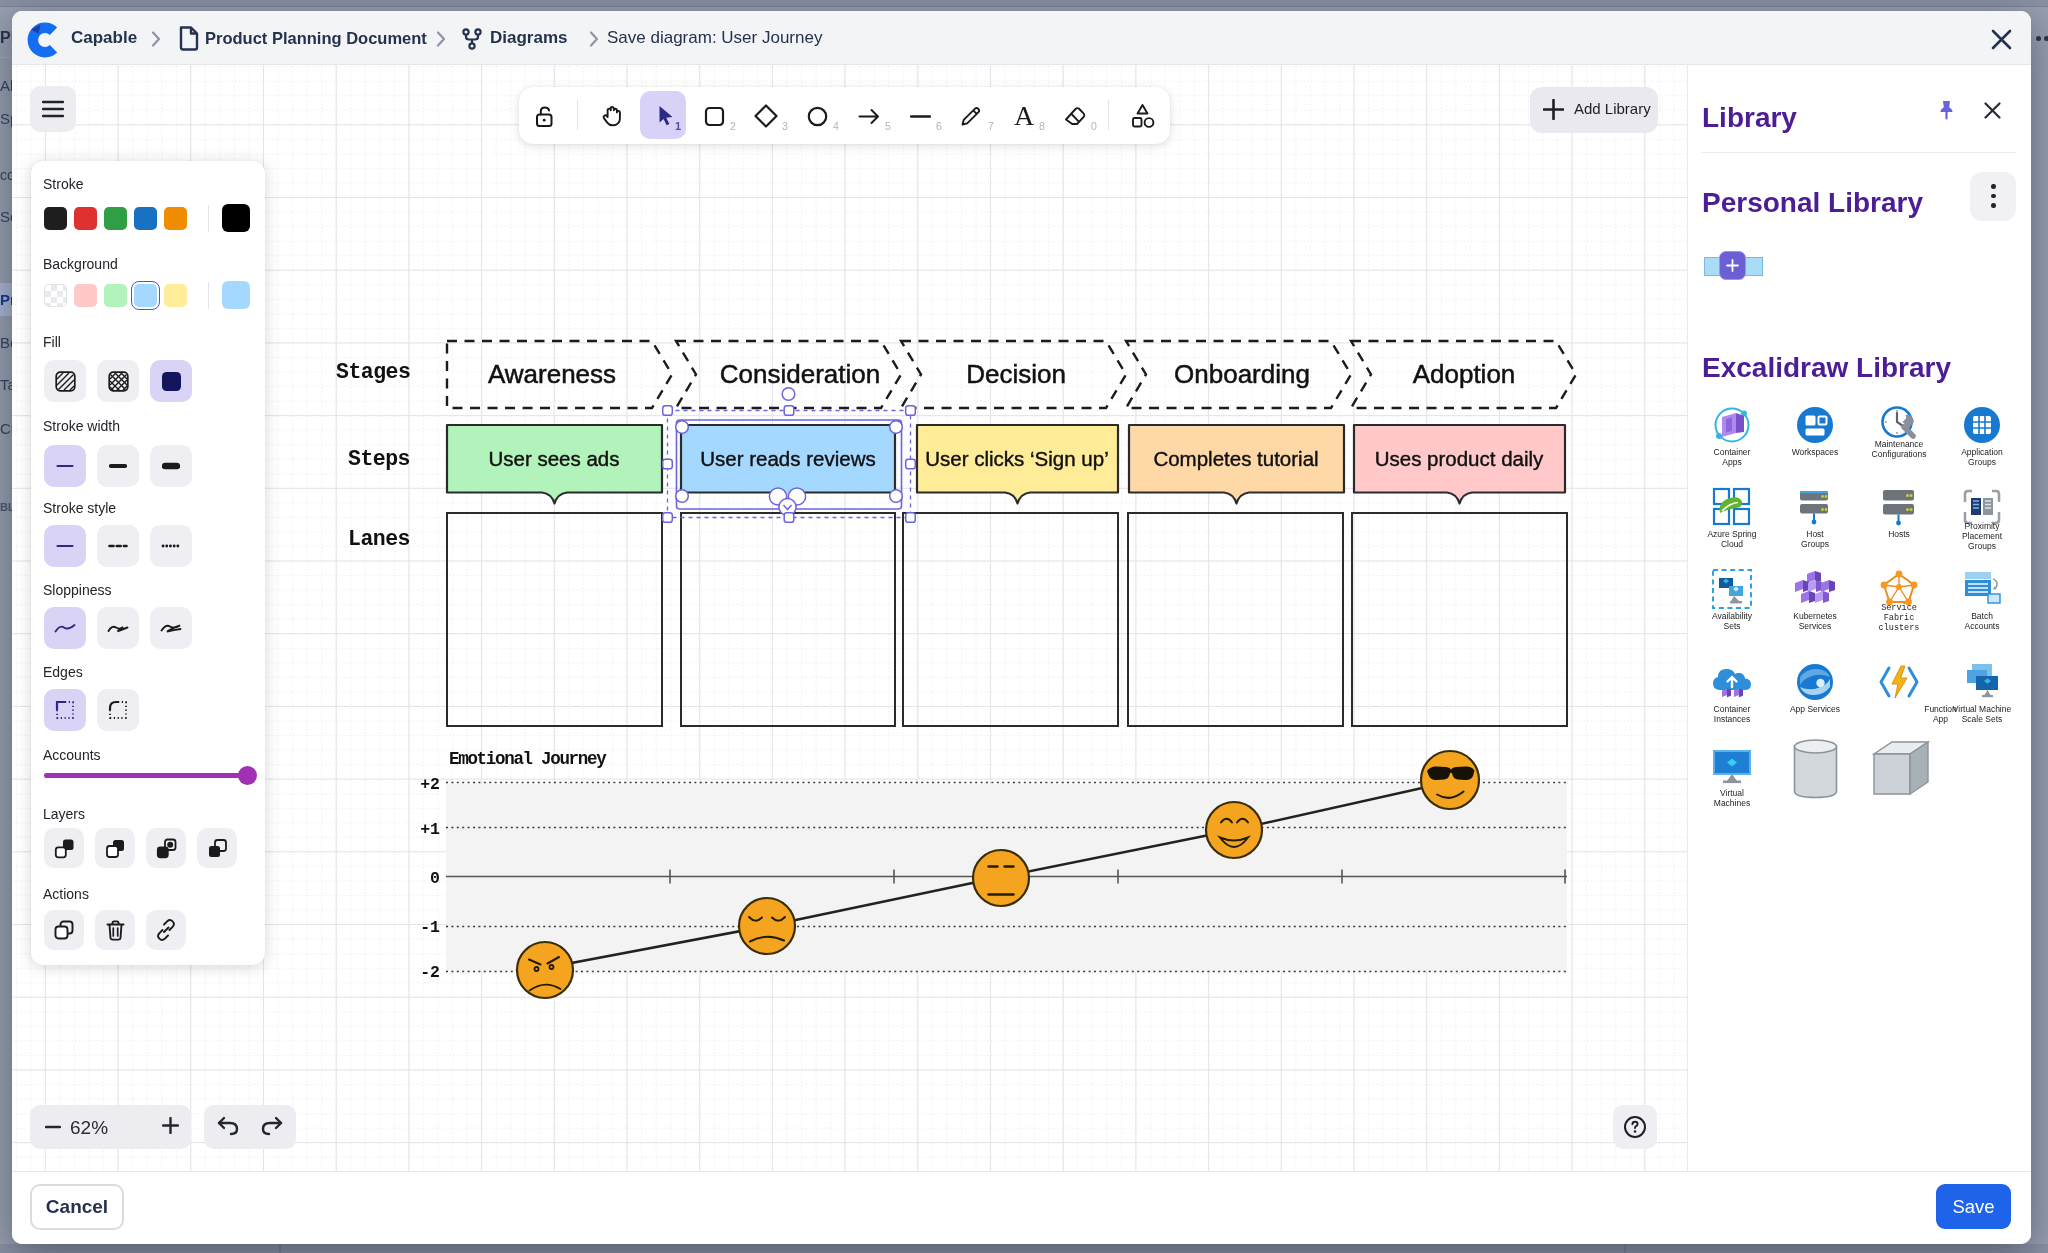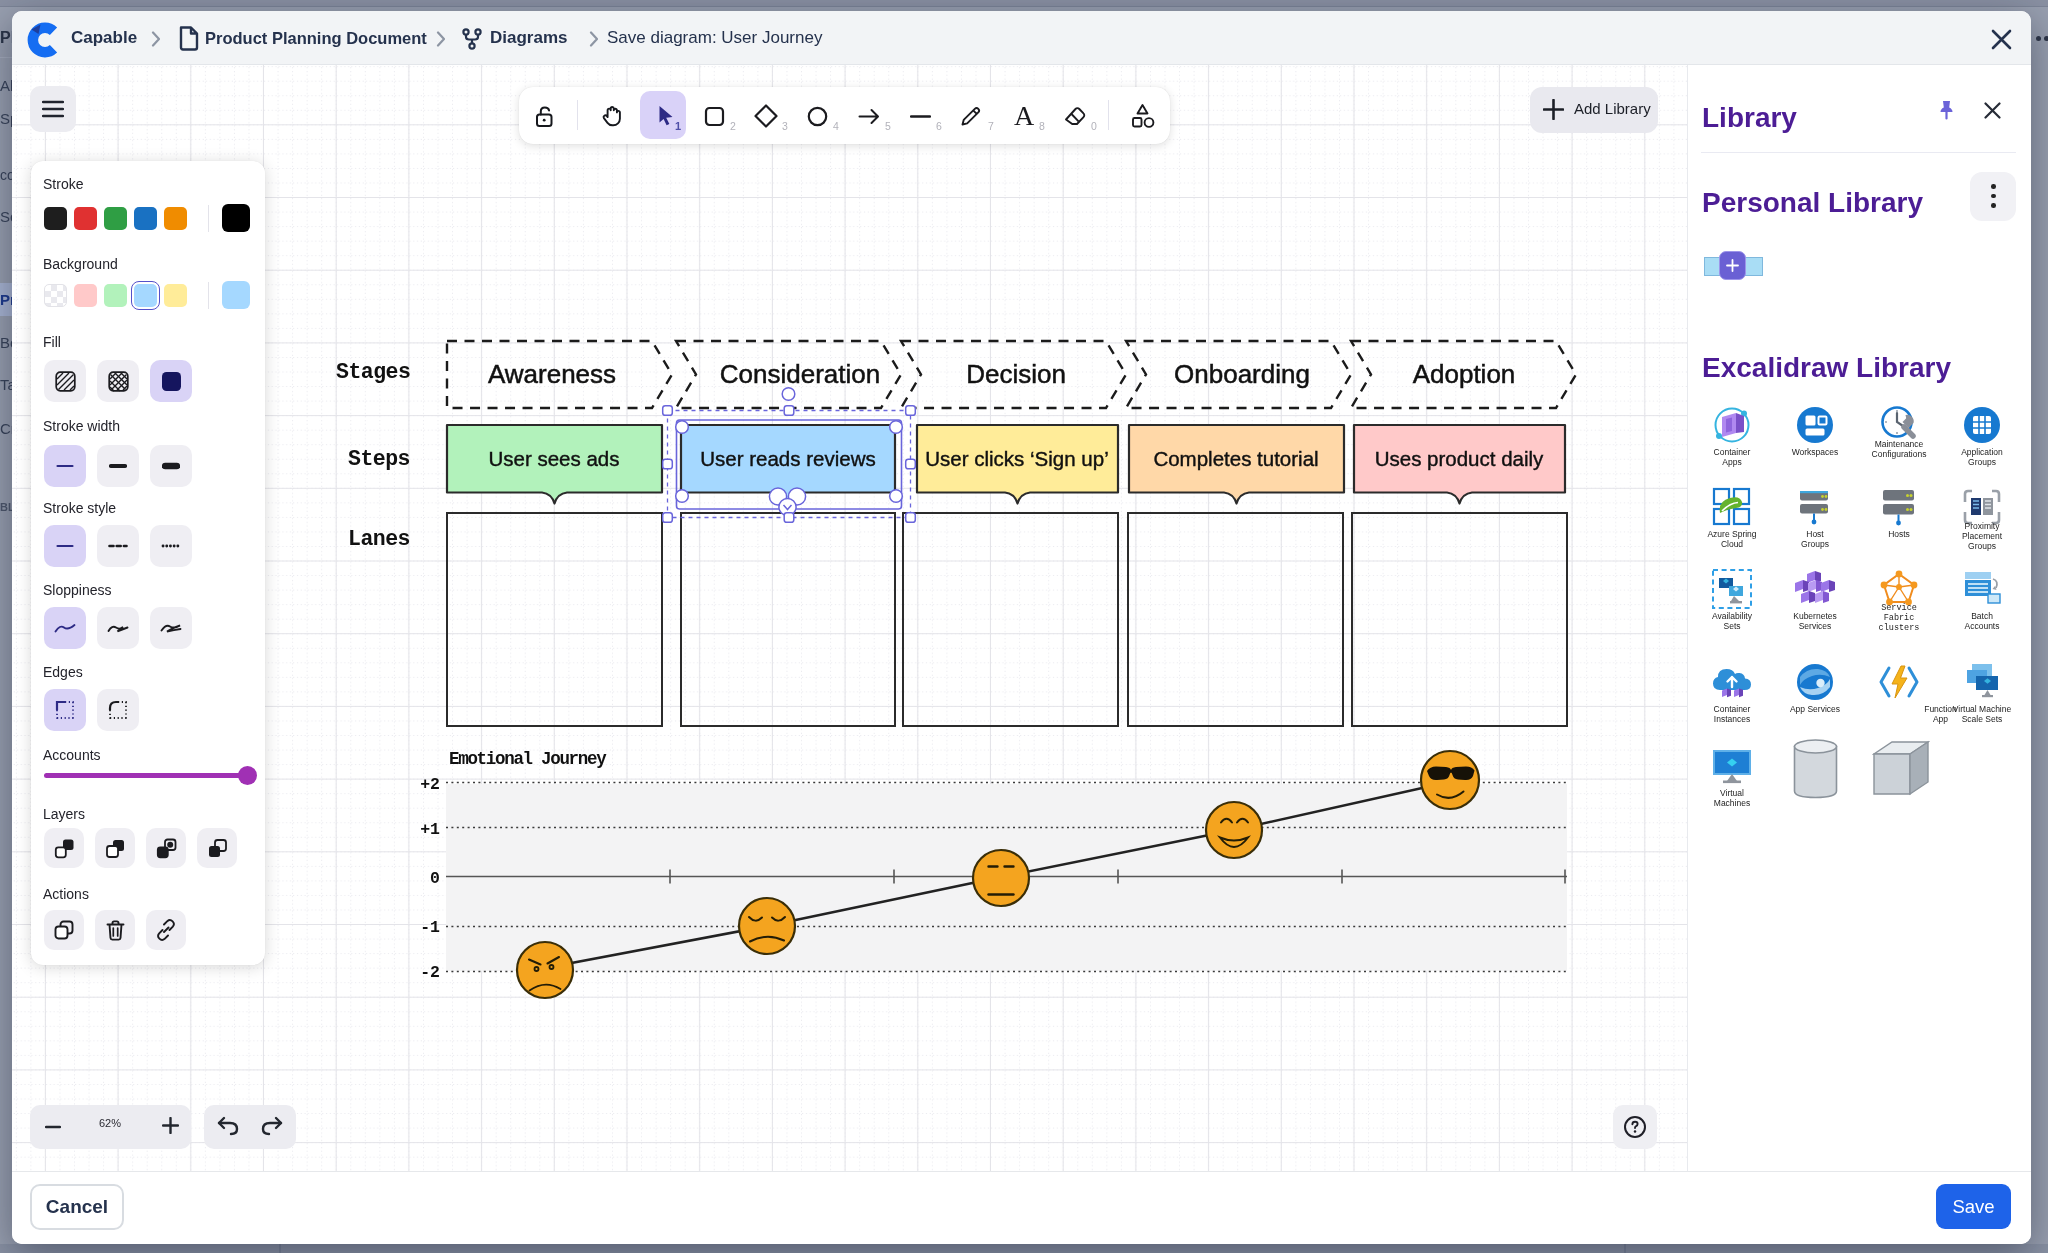--- a/index.html
+++ b/index.html
@@ -486,21 +486,21 @@
         <svg width="22" height="22" viewBox="0 0 22 22">
           <path d="M9 13 L13.5 8.5 M7.5 11 l-3.3 3.3 a3.9 3.9 0 0 0 5.5 5.5 L13 16.5 M14.5 11 l3.3 -3.3 a3.9 3.9 0 0 0 -5.5 -5.5 L9 5.5" fill="none" stroke="#1b1b1f" stroke-width="1.9" stroke-linecap="round"></path>
         </svg>
       </div>
     </div>
 
     <div class="softbtn" style="left:18px;top:1040px;width:161px;height:44px;"></div>
     <svg class="abs" style="left:33px;top:1060px;" width="16" height="4" viewBox="0 0 16 4">
           <path d="M1 2 H15" stroke="#23272f" stroke-width="2.4" stroke-linecap="round"></path>
         </svg>
-    <div class="abs" style="left:58px;top:1052px;width:80px;text-align:center;font-size:11px;color:#2b2b33;">62%</div>
+    <div class="abs" style="left:58px;top:1052px;width:80px;text-align:left;font-size:19px;color:#2b2b33;">62%</div>
     <svg class="abs" style="left:150px;top:1052px;" width="17" height="17" viewBox="0 0 17 17">
           <path d="M8.5 1 V16 M1 8.5 H16" stroke="#23272f" stroke-width="2.4" stroke-linecap="round"></path>
         </svg>
     <div class="softbtn" style="left:192px;top:1040px;width:92px;height:44px;"></div>
     <svg class="abs" style="left:205px;top:1051px;" width="22" height="20" viewBox="0 0 22 20">
       <path d="M7 2 L2 7 L7 12" fill="none" stroke="#23272f" stroke-width="2.4" stroke-linecap="round" stroke-linejoin="round"></path>
       <path d="M2 7 H13 Q20 7 20 13 Q20 18 14 18" fill="none" stroke="#23272f" stroke-width="2.4" stroke-linecap="round"></path>
     </svg>
     <svg class="abs" style="left:249px;top:1051px;" width="22" height="20" viewBox="0 0 22 20">
       <path d="M15 2 L20 7 L15 12" fill="none" stroke="#23272f" stroke-width="2.4" stroke-linecap="round" stroke-linejoin="round"></path>

